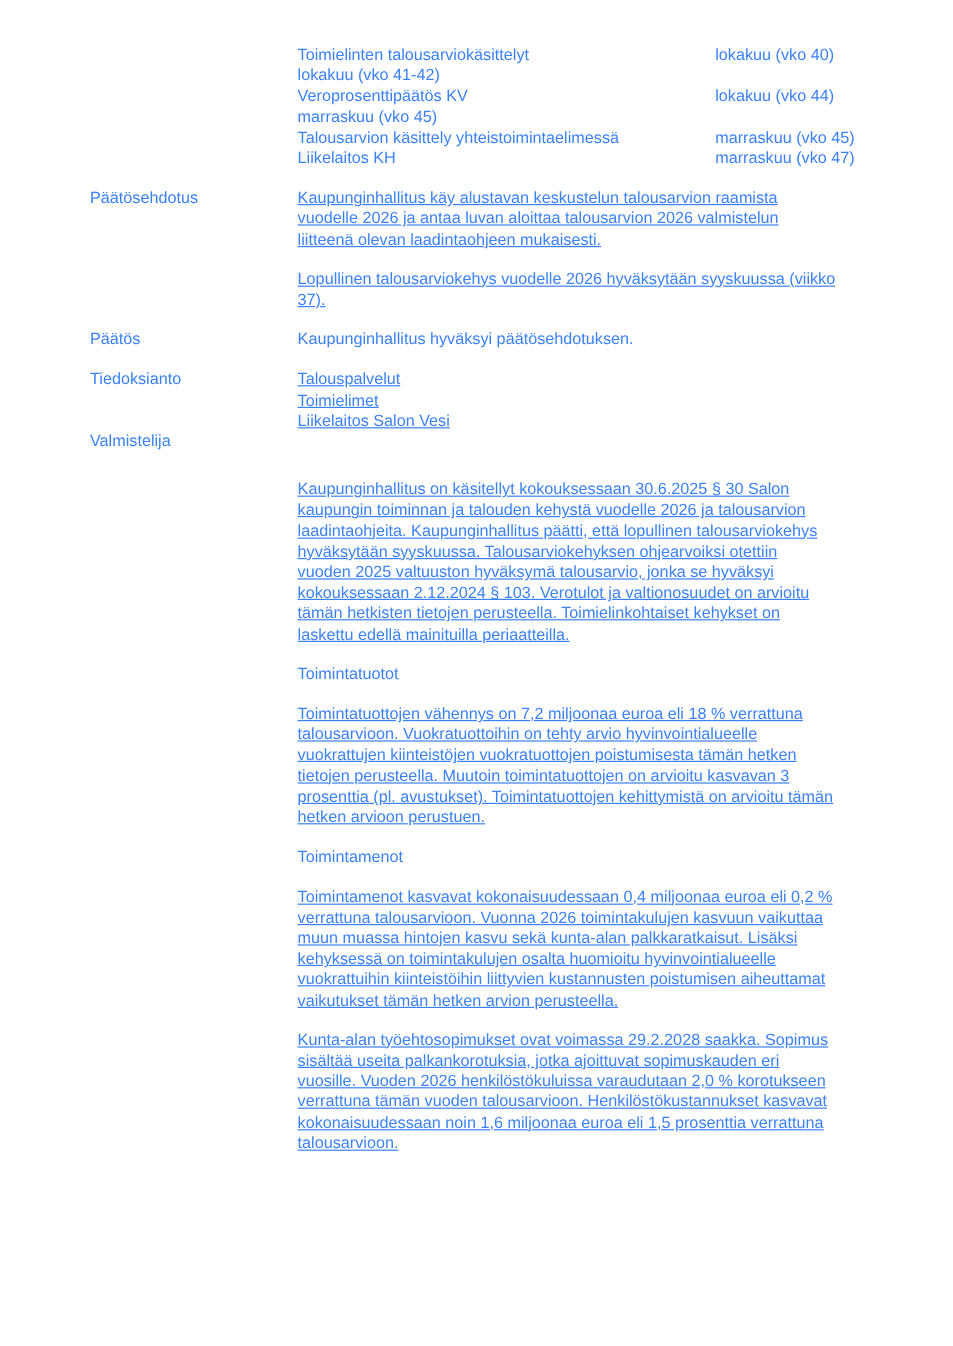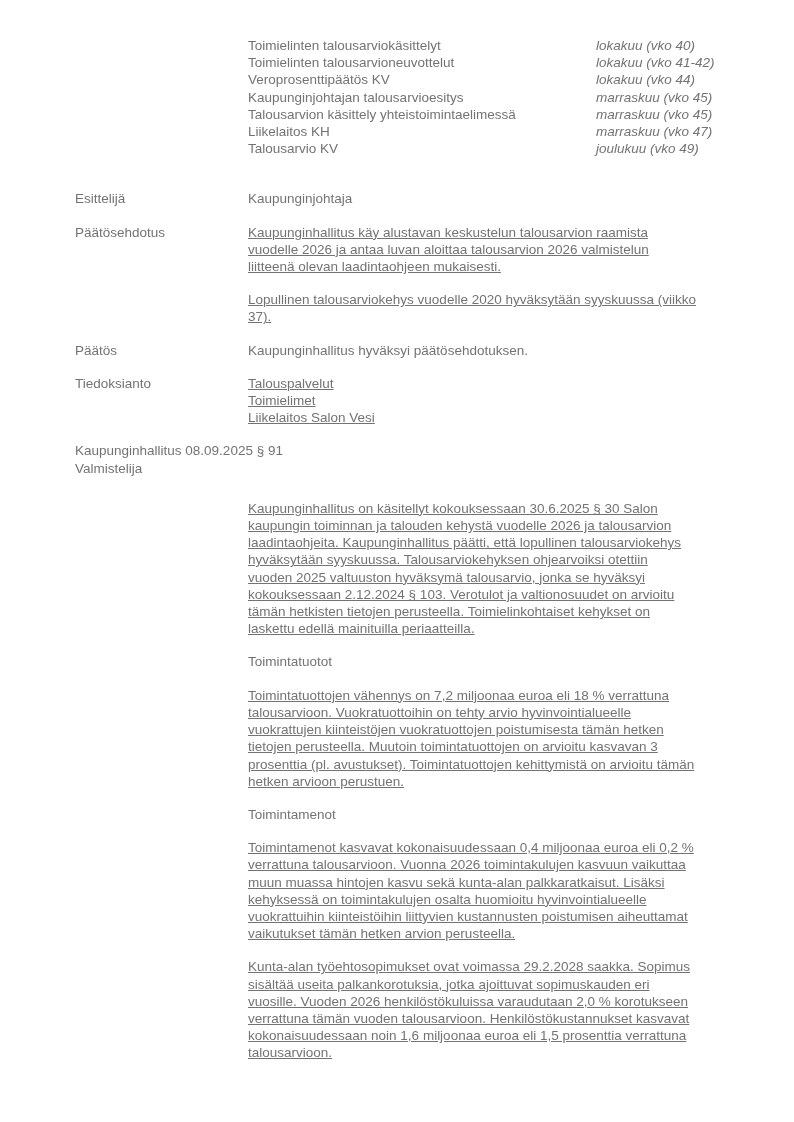--- a/index.html
+++ b/index.html
@@ -3,37 +3,37 @@
 <meta charset="utf-8">
 <style>
   html, body { margin: 0; padding: 0; }
   body { background: #ffffff; }
   .page {
     position: relative;
     width: 794px;
     height: 1122px;
     box-sizing: border-box;
     background: #ffffff;
-    color: #737373;
+    color: #3b82f6;
     font-family: "Liberation Sans", sans-serif;
     font-size: 13.5px;
     line-height: 17.2px;
     padding: 37px 31px 0 75px;
     overflow: hidden;
   }
   .row {
     display: grid;
     grid-template-columns: 173px 1fr;
   }
   .label-cell { }
   .value-cell { }
   .pre { white-space: pre-line; text-decoration: underline; }
   .sched-row { display: flex; }
   .sched-name { width: 348px; flex: none; }
-  .sched-date { flex: none; font-style: italic; }
+  .sched-date { flex: none; }
   
   .mt-2blank { margin-top: 33px; }
   .mt-blank  { margin-top: 16px; }
   .mt-valmistelija { }
   .mt-intro  { margin-top: 23px; }
   .para + .para { margin-top: 16px; }
   .board-ref { margin-top: 16px; }
 </style>
 </head>
 <body>
@@ -41,75 +41,64 @@
 <div class="page">
 
   <div class="row">
     <div class="label-cell"></div>
     <div class="value-cell">
       <div class="sched-row">
         <span class="sched-name">Toimielinten talousarviokäsittelyt</span>
         <span class="sched-date">lokakuu (vko 40)</span>
       </div>
       <div class="sched-row">
-        <span class="sched-name">Toimielinten talousarvioneuvottelut</span>
         <span class="sched-date">lokakuu (vko 41-42)</span>
       </div>
       <div class="sched-row">
         <span class="sched-name">Veroprosenttipäätös KV</span>
         <span class="sched-date">lokakuu (vko 44)</span>
       </div>
       <div class="sched-row">
-        <span class="sched-name">Kaupunginjohtajan talousarvioesitys</span>
         <span class="sched-date">marraskuu (vko 45)</span>
       </div>
       <div class="sched-row">
         <span class="sched-name">Talousarvion käsittely yhteistoimintaelimessä</span>
         <span class="sched-date">marraskuu (vko 45)</span>
       </div>
       <div class="sched-row">
         <span class="sched-name">Liikelaitos KH</span>
         <span class="sched-date">marraskuu (vko 47)</span>
       </div>
-      <div class="sched-row">
-        <span class="sched-name">Talousarvio KV</span>
-        <span class="sched-date">joulukuu (vko 49)</span>
-      </div>
     </div>
   </div>
 
-  <div class="row mt-2blank">
-    <div class="label-cell">Esittelijä</div>
-    <div class="value-cell">Kaupunginjohtaja</div>
-  </div>
 
   <div class="row mt-blank">
     <div class="label-cell">Päätösehdotus</div>
     <div class="value-cell">
       <div class="para pre">Kaupunginhallitus käy alustavan keskustelun talousarvion raamista
 vuodelle 2026 ja antaa luvan aloittaa talousarvion 2026 valmistelun
 liitteenä olevan laadintaohjeen mukaisesti.</div>
-      <div class="para pre">Lopullinen talousarviokehys vuodelle 2020 hyväksytään syyskuussa (viikko
+      <div class="para pre">Lopullinen talousarviokehys vuodelle 2026 hyväksytään syyskuussa (viikko
 37).</div>
     </div>
   </div>
 
   <div class="row mt-blank">
     <div class="label-cell">Päätös</div>
     <div class="value-cell">Kaupunginhallitus hyväksyi päätösehdotuksen.</div>
   </div>
 
   <div class="row mt-blank">
     <div class="label-cell">Tiedoksianto</div>
     <div class="value-cell pre">Talouspalvelut
 Toimielimet
 Liikelaitos Salon Vesi</div>
   </div>
 
-  <div class="board-ref">Kaupunginhallitus 08.09.2025 § 91</div>
 
   <div class="row mt-valmistelija">
     <div class="label-cell">Valmistelija</div>
   </div>
 
   <div class="row mt-intro">
     <div class="label-cell"></div>
     <div class="value-cell pre">Kaupunginhallitus on käsitellyt kokouksessaan 30.6.2025 § 30 Salon
 kaupungin toiminnan ja talouden kehystä vuodelle 2026 ja talousarvion
 laadintaohjeita. Kaupunginhallitus päätti, että lopullinen talousarviokehys

